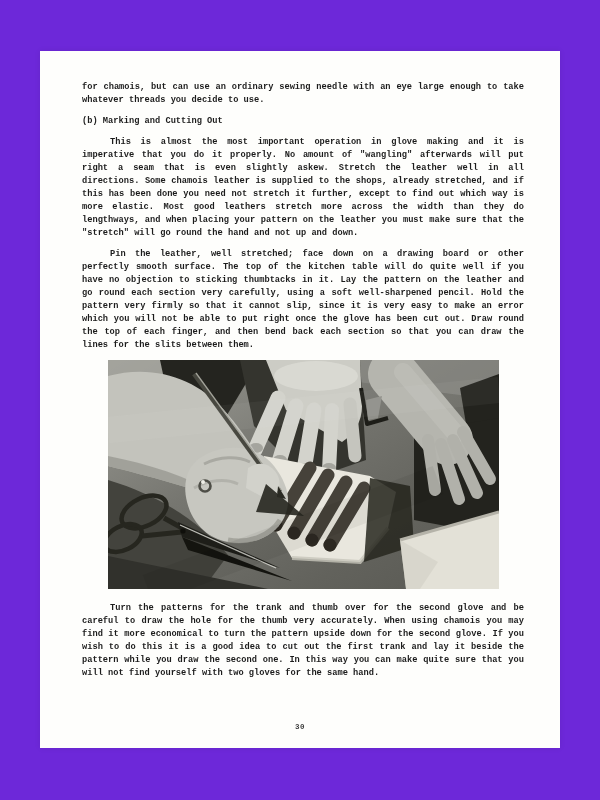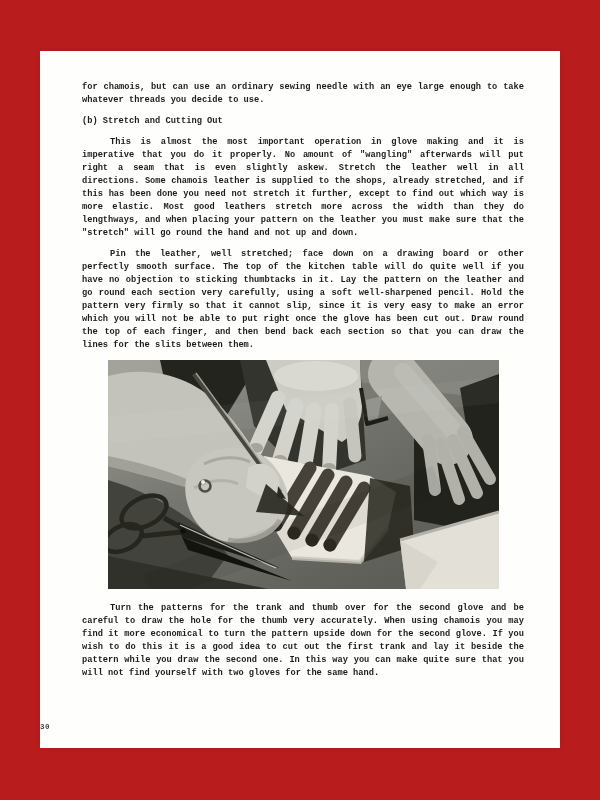--- a/index.html
+++ b/index.html
@@ -1,42 +1,42 @@
 <!DOCTYPE html>
 <html><head>
 <meta charset="utf-8">
 <style>
   html,body{margin:0;padding:0;background:#efeee9;}
-  .canvas{position:relative;width:600px;height:800px;background:#b91c1c;overflow:hidden;
+  .canvas{position:relative;width:600px;height:800px;background:#6d28d9;overflow:hidden;
           font-family:"Liberation Mono",monospace;}
   .page{position:absolute;left:40px;top:51px;width:520px;height:697px;
         background:#fefefc;box-shadow:0 0 6px rgba(0,0,0,0.08);overflow:hidden;}
   .body-text{position:absolute;left:0;top:0;right:0;padding:30px 36px 0 42px;
              font-size:8.7px;line-height:13px;font-weight:bold;color:#1c1c1c;
              text-align:justify;}
   .body-text p{margin:0 0 8px;text-indent:28px;}
   .body-text p.no-indent{text-indent:0;}
   .section-heading{font-size:8.7px;line-height:13px;font-weight:bold;margin:0 0 8px;}
   figure.plate{margin:4px auto 13px;width:391px;}
   figure.plate svg{display:block;}
   figcaption{text-align:center;font-family:"Liberation Serif",serif;font-weight:normal;
              font-size:8.5px;letter-spacing:0.9px;word-spacing:3px;color:#2e2e2e;margin-top:5px;}
-  .page-number{position:absolute;top:672px;left:0;right:0;
+  .page-number{position:absolute;top:672px;left:0;right:0;text-align:center;
                font-size:7.5px;font-weight:bold;color:#3c3c3c;letter-spacing:0.5px;}
 </style>
 </head>
 <body>
 
 <div class="canvas">
   <div class="page">
     <div class="body-text">
 
       <p class="no-indent">for chamois, but can use an ordinary sewing needle with an eye large enough to take whatever threads you decide to use.</p>
 
-      <p class="section-heading no-indent">(b) Stretch and Cutting Out</p>
+      <p class="section-heading no-indent">(b) Marking and Cutting Out</p>
 
       <p>This is almost the most important operation in glove making and it is imperative that you do it properly. No amount of "wangling" afterwards will put right a seam that is even slightly askew. Stretch the leather well in all directions. Some chamois leather is supplied to the shops, already stretched, and if this has been done you need not stretch it further, except to find out which way is more elastic. Most good leathers stretch more across the width than they do lengthways, and when placing your pattern on the leather you must make sure that the "stretch" will go round the hand and not up and down.</p>
 
       <p>Pin the leather, well stretched; face down on a drawing board or other perfectly smooth surface. The top of the kitchen table will do quite well if you have no objection to sticking thumbtacks in it. Lay the pattern on the leather and go round each section very carefully, using a soft well-sharpened pencil. Hold the pattern very firmly so that it cannot slip, since it is very easy to make an error which you will not be able to put right once the glove has been cut out. Draw round the top of each finger, and then bend back each section so that you can draw the lines for the slits between them.</p>
 
       <figure class="plate">
         <svg viewBox="0 0 391 229" width="391" height="229" role="img">
           <defs>
             <linearGradient id="leatherG" x1="0" y1="0" x2="1" y2="1">
               <stop offset="0" stop-color="#9c9c95"></stop>

